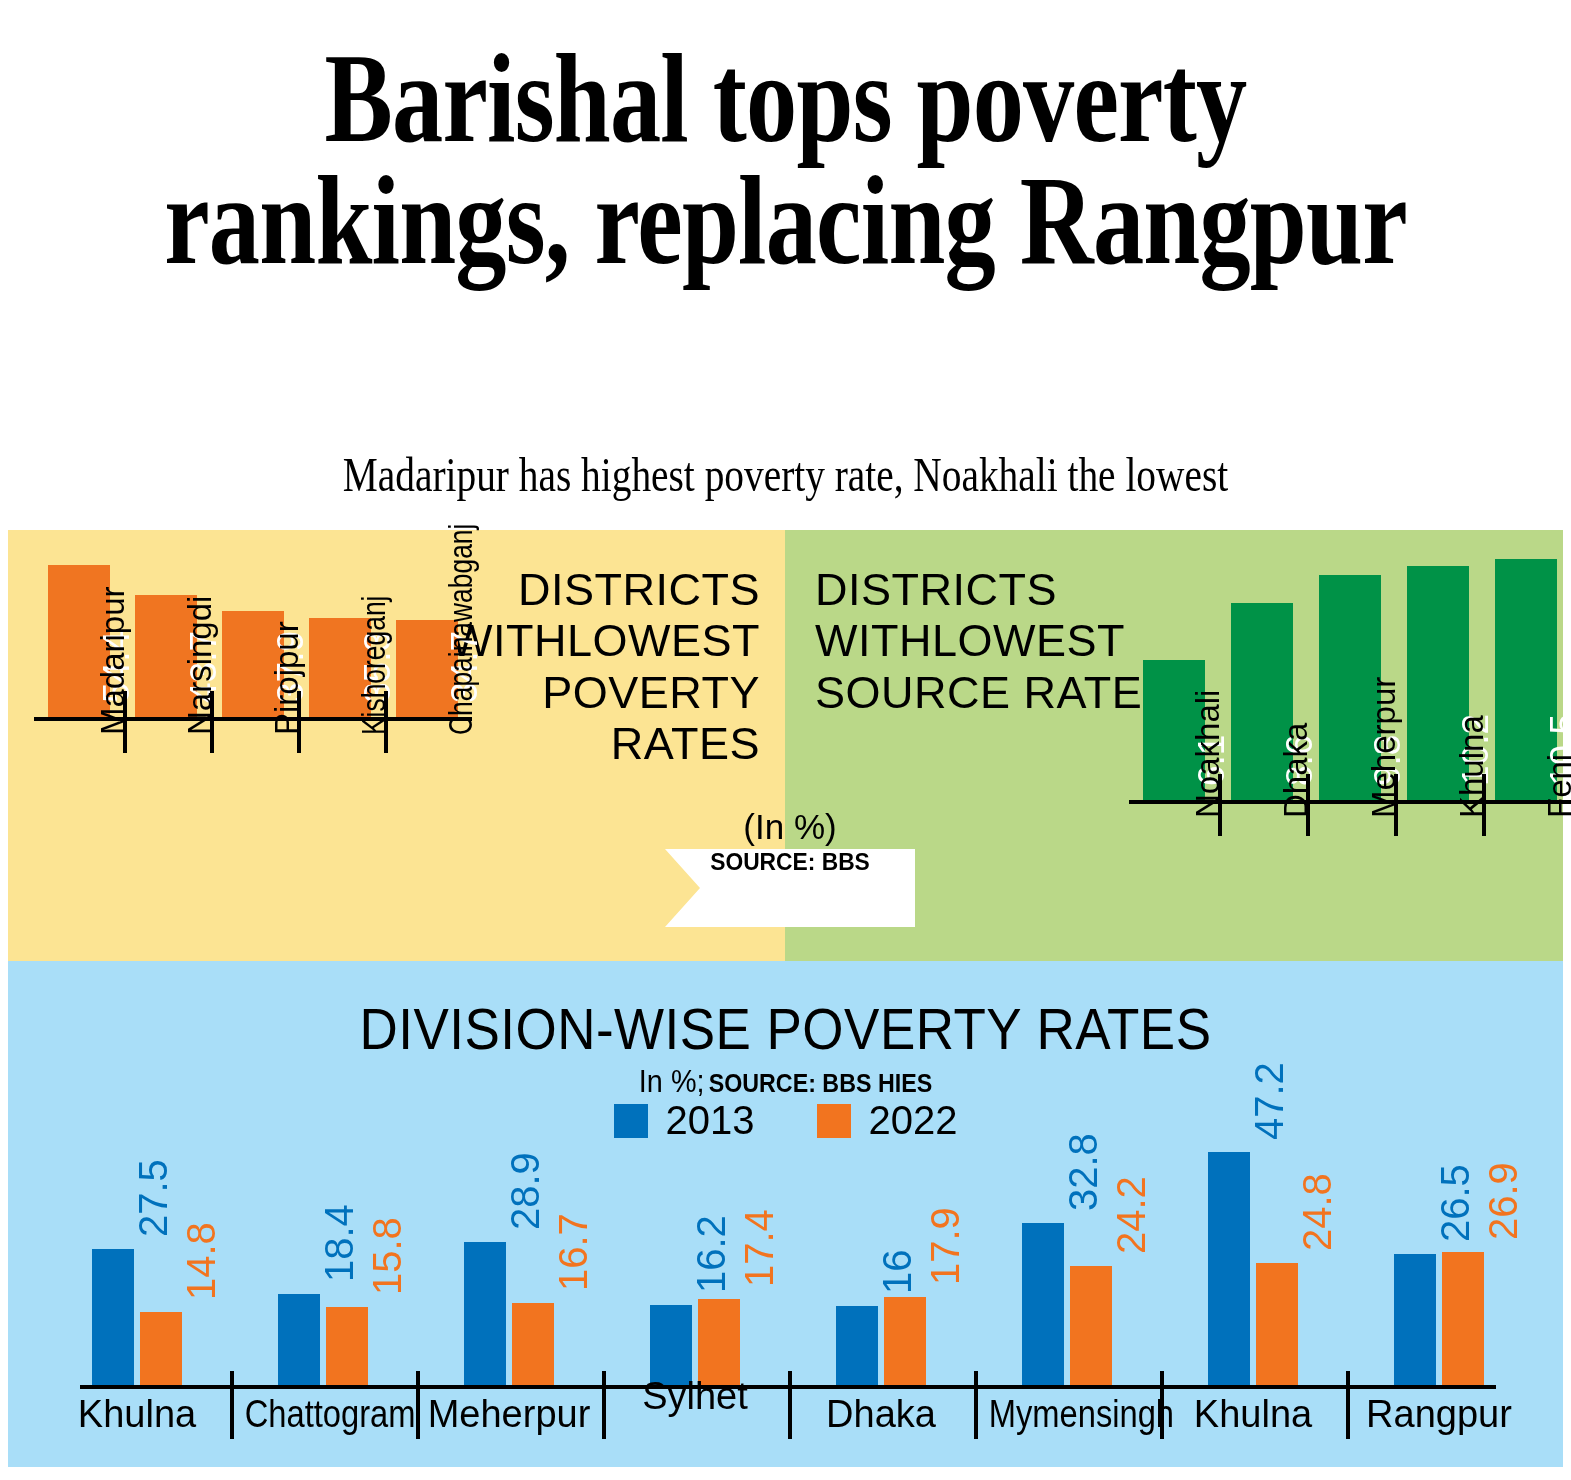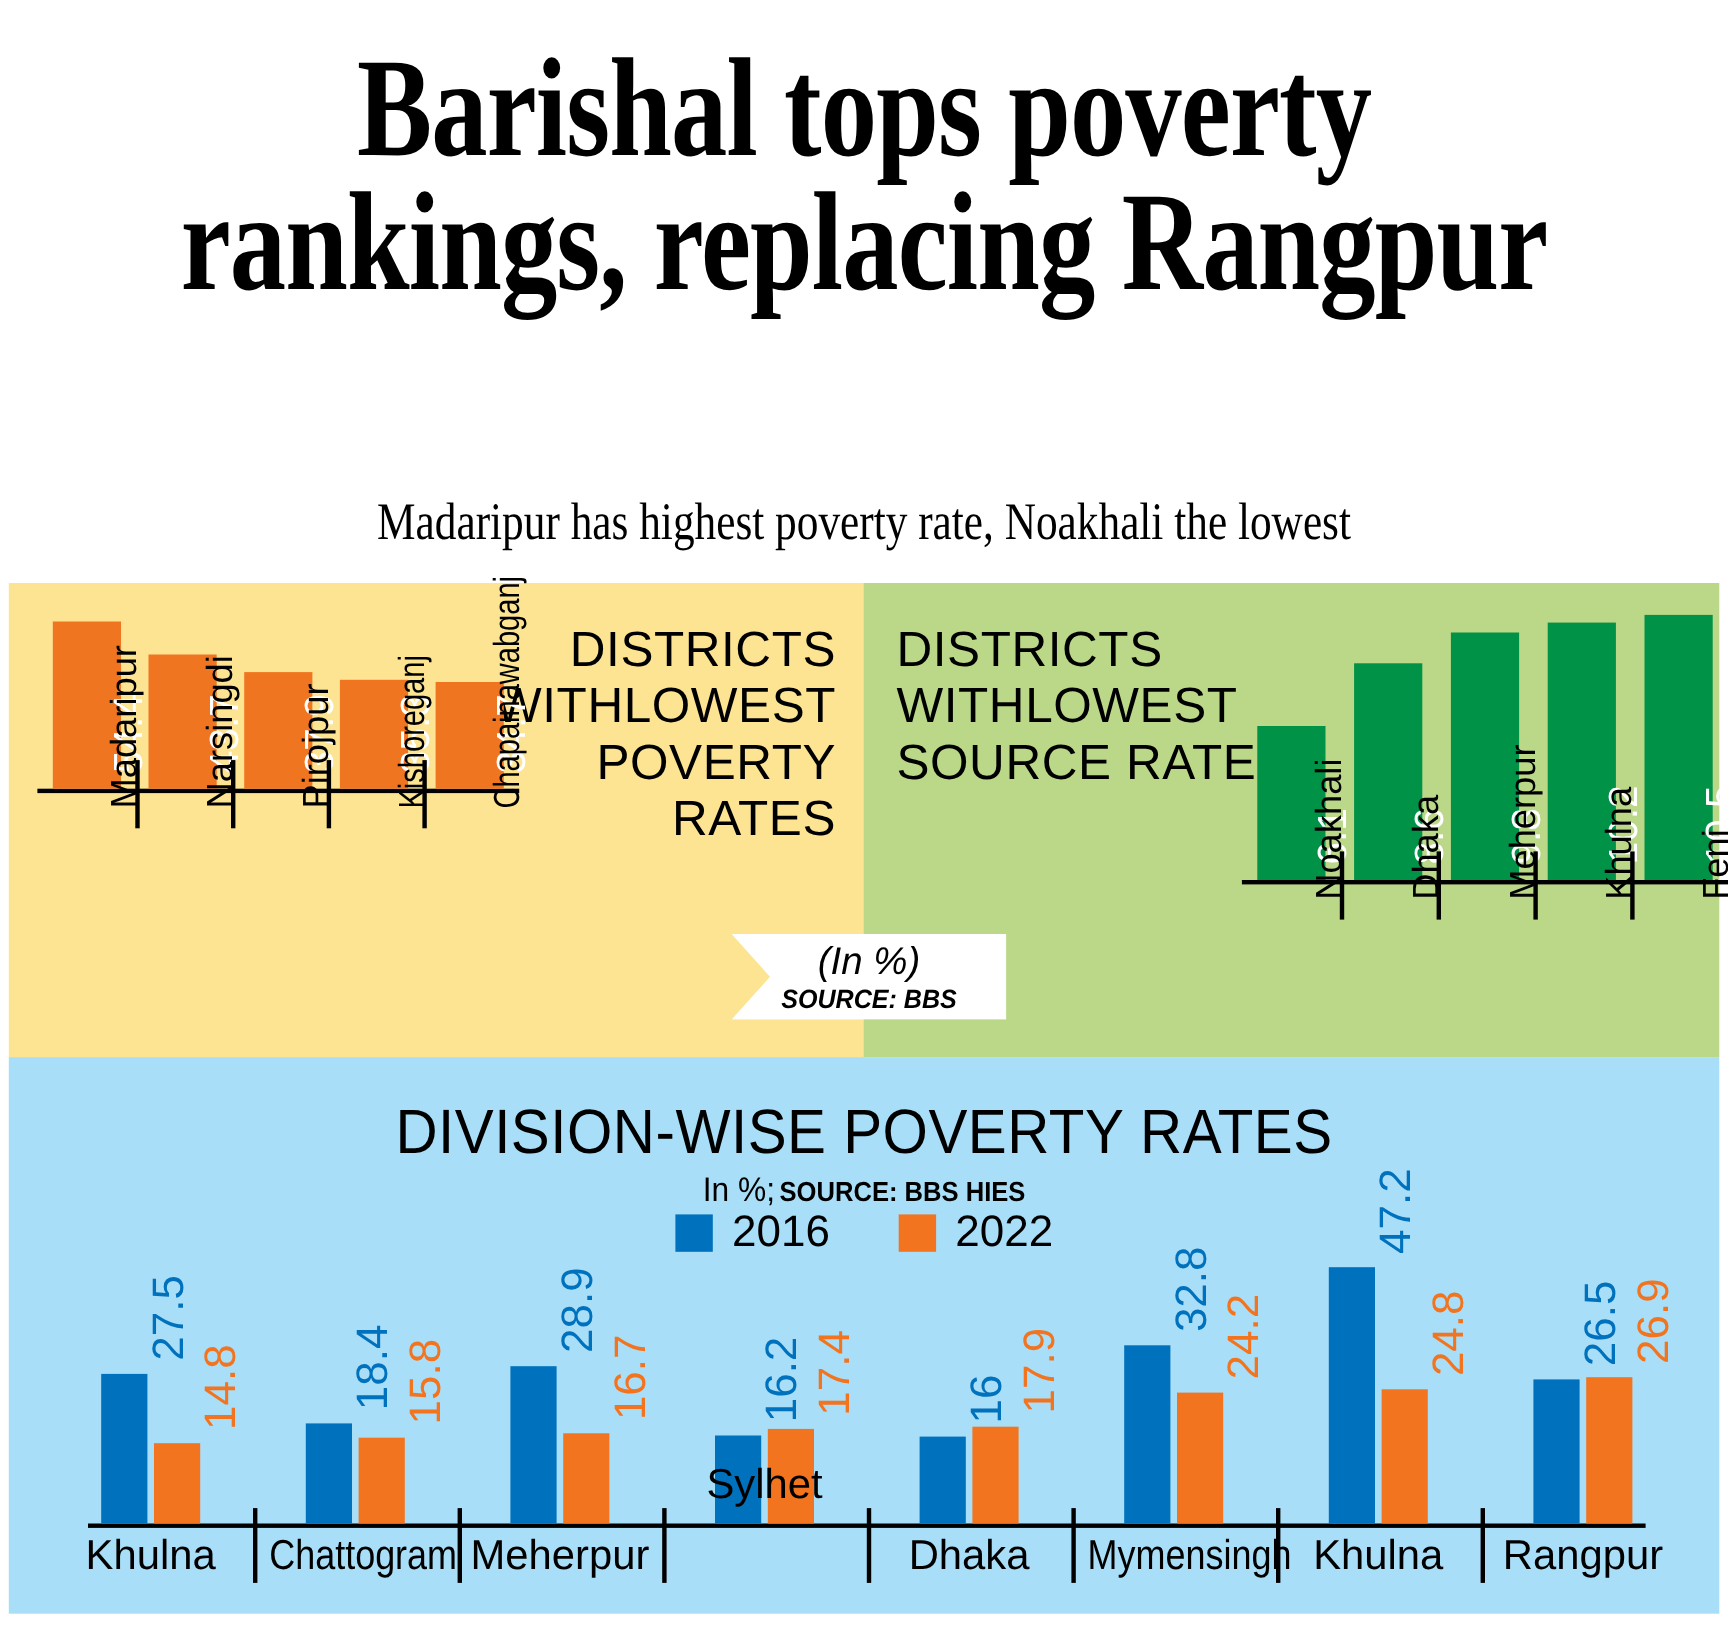--- a/index.html
+++ b/index.html
@@ -81,22 +81,22 @@
   .midhead.left{left:430px;top:564px;width:330px;text-align:right;}
   .midhead.right{left:815px;top:564px;width:360px;text-align:left;}
 
   
   .ribbon{
     position:absolute;left:665px;top:849px;width:250px;height:78px;
     background:#ffffff;
     clip-path:polygon(0 0,250px 0,250px 78px,215px 39px,250px 78px,0 78px,35px 39px);
   }
   .ribbon-in{
-    position:absolute;left:665px;top:849px;width:250px;height:78px;
-    display:flex;flex-direction:column;align-items:center;justify-content:center;font-style:italic;
+    position:absolute;left:665px;top:802px;width:250px;height:78px;
+    display:flex;flex-direction:column;align-items:center;justify-content:center;
   }
   .ribbon-pct{font-size:35px;color:#000;line-height:1;}
   .ribbon-src{font-size:24px;font-weight:700;color:#000;line-height:1;margin-top:6px;
                transform:scaleX(0.95);}
 
   
   .blue-title{
     position:absolute;left:0;top:996px;width:1571px;text-align:center;
     font-size:57px;color:#000;letter-spacing:0.5px;
     transform:scaleX(0.93);transform-origin:50% 0;
@@ -199,21 +199,21 @@
 </div>
 
 <div class="blue-title">DIVISION-WISE POVERTY RATES</div>
 <div class="blue-sub">
   <span class="s1">In %;</span>
   <span class="s2">SOURCE: BBS HIES</span>
 </div>
 <div class="legend">
   <div class="leg-item">
     <span class="swatch sw-blue"></span>
-    <span class="leg-label">2016</span>
+    <span class="leg-label">2013</span>
   </div>
   <div class="leg-item">
     <span class="swatch sw-orange"></span>
     <span class="leg-label">2022</span>
   </div>
 </div>
 
 <div id="chart-division">
     <div class="axis-line" style="left: 80px; top: 1385px; width: 1416px;"></div>
     <div class="bar bar-blue" style="left: 92px; top: 1249px; width: 42px; height: 136px;"></div>
@@ -231,21 +231,21 @@
     <div class="bar bar-blue" style="left: 464px; top: 1242px; width: 42px; height: 143px;"></div>
     <div class="bar bar-orange2" style="left: 512px; top: 1303px; width: 42px; height: 82px;"></div>
     <div class="bvalue v16" style="left: 503px; top: 1230px;">28.9</div>
     <div class="bvalue v22" style="left: 551px; top: 1291px;">16.7</div>
     <div class="bcat" style="left: 418px; top: 1393px; width: 182px;">Meherpur</div>
     <div class="tick" style="left: 602px; top: 1371px; height: 68px;"></div>
     <div class="bar bar-blue" style="left: 650px; top: 1305px; width: 42px; height: 80px;"></div>
     <div class="bar bar-orange2" style="left: 698px; top: 1299px; width: 42px; height: 86px;"></div>
     <div class="bvalue v16" style="left: 689px; top: 1293px;">16.2</div>
     <div class="bvalue v22" style="left: 737px; top: 1287px;">17.4</div>
-    <div class="bcat" style="left: 604px; top: 1329px; width: 182px;">Sylhet</div>
+    <div class="bcat" style="left: 604px; top: 1375px; width: 182px;">Sylhet</div>
     <div class="tick" style="left: 788px; top: 1371px; height: 68px;"></div>
     <div class="bar bar-blue" style="left: 836px; top: 1306px; width: 42px; height: 79px;"></div>
     <div class="bar bar-orange2" style="left: 884px; top: 1297px; width: 42px; height: 88px;"></div>
     <div class="bvalue v16" style="left: 875px; top: 1294px;">16</div>
     <div class="bvalue v22" style="left: 923px; top: 1285px;">17.9</div>
     <div class="bcat" style="left: 790px; top: 1393px; width: 182px;">Dhaka</div>
     <div class="tick" style="left: 974px; top: 1371px; height: 68px;"></div>
     <div class="bar bar-blue" style="left: 1022px; top: 1223px; width: 42px; height: 162px;"></div>
     <div class="bar bar-orange2" style="left: 1070px; top: 1266px; width: 42px; height: 119px;"></div>
     <div class="bvalue v16" style="left: 1061px; top: 1211px;">32.8</div>

